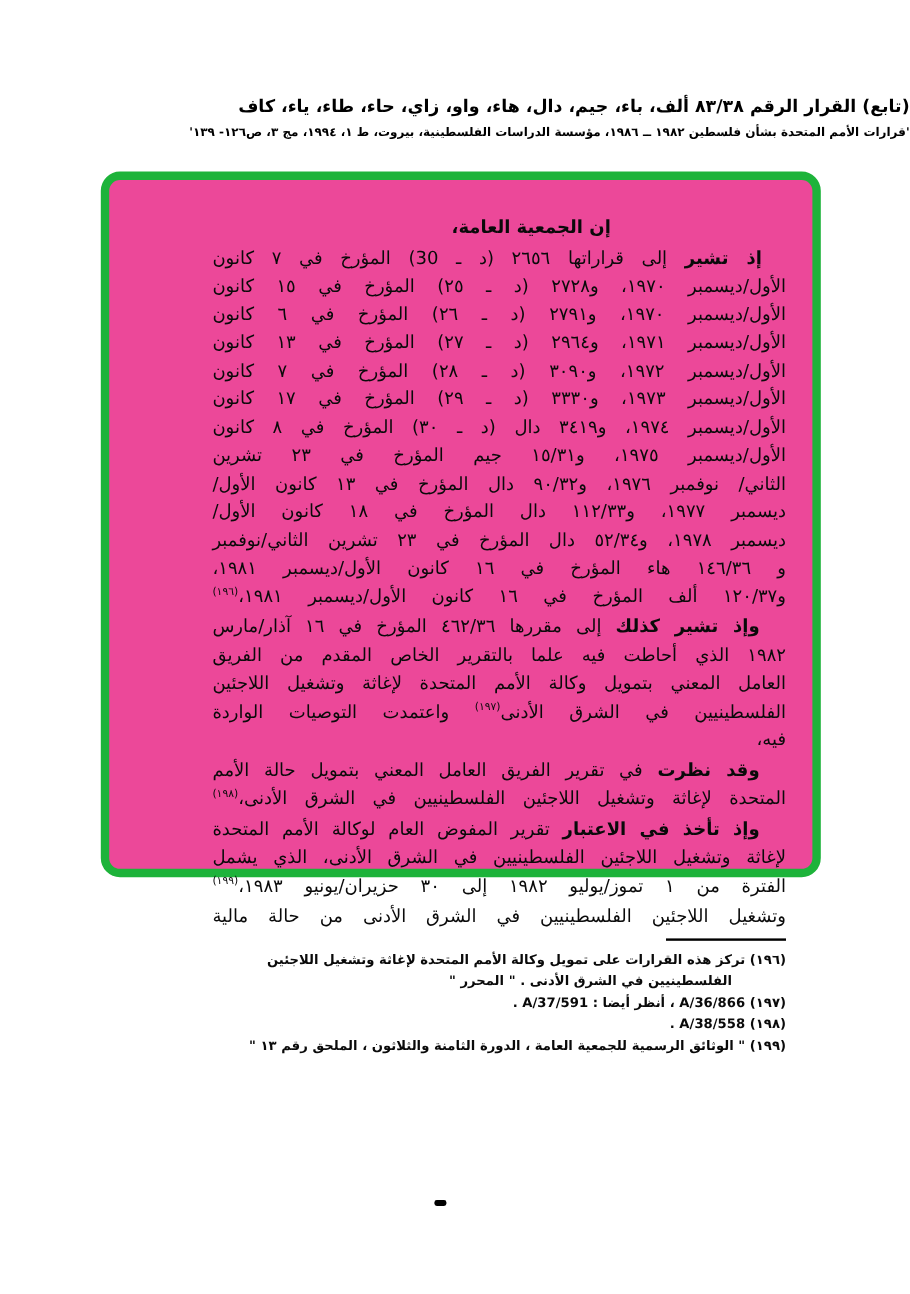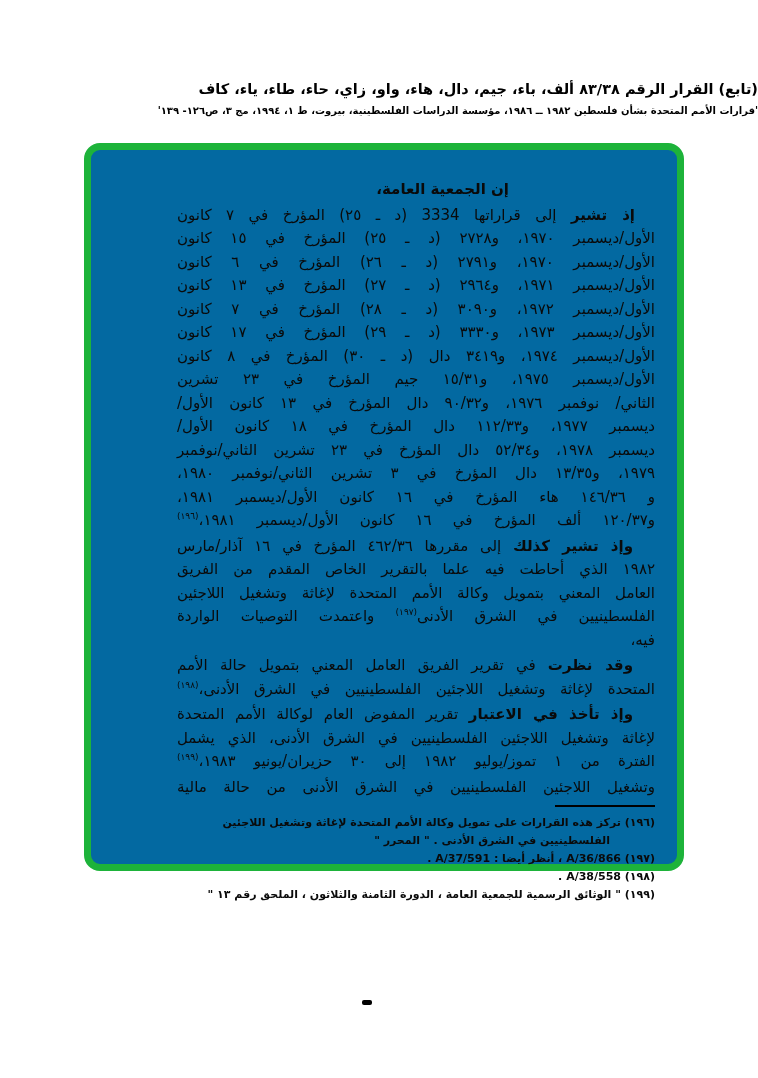--- a/index.html
+++ b/index.html
@@ -6,22 +6,22 @@
   body{
     width:758px;height:1078px;position:relative;background:#ffffff;
     font-family:"DejaVu Sans",sans-serif;color:#000;overflow:hidden;
   }
   .citation-header{
     position:absolute;top:80px;left:0;right:0;text-align:right;direction:rtl;
   }
   .citation-line1{font-size:14.5px;font-weight:bold;line-height:18px;}
   .citation-line2{font-size:10px;font-weight:bold;line-height:14px;margin-top:6px;}
   .green-frame{
-    position:absolute;left:84px;top:143px;width:600px;height:728px;
-    box-sizing:border-box;border:7px solid #1db33a;border-radius:16px;background:#0369a1;
+    position:absolute;left:84px;top:143px;width:600px;height:588px;
+    box-sizing:border-box;border:7px solid #1db33a;border-radius:16px;background:#ec4899;
   }
   .doc-content{
     position:absolute;top:28px;right:22px;width:478px;direction:rtl;color:#0a0a0a;
   }
   .para{font-size:15px;line-height:23.5px;margin-top:2px;}
   .para:first-child{margin-top:0;}
   .line{text-align:justify;text-align-last:justify;}
   .line.last{text-align-last:right;}
   .lead{font-weight:bold;}
   sup.fnref{font-size:9px;line-height:0;vertical-align:super;letter-spacing:0;}
@@ -44,32 +44,31 @@
   <div class="citation-line2">'قرارات الأمم المتحدة بشأن فلسطين ١٩٨٢ ــ ١٩٨٦، مؤسسة الدراسات الفلسطينية، بيروت، ط ١، ١٩٩٤، مج ٣، ص١٢٦- ١٣٩'</div>
 </header>
 
 <div class="green-frame" style="border-color: rgb(29, 179, 58);">
   <div class="doc-content">
     <div id="paragraphs">
         <div class="para">
           <div class="line last" style="padding-right: 146px;"><span class="lead">إن الجمعية العامة،</span></div>
         </div>
         <div class="para">
-          <div class="line" style="text-indent: 20px;"><span class="lead">إذ تشير</span><span> إلى قراراتها 3334 (د ـ ٢٥) المؤرخ في ٧ كانون</span></div>
+          <div class="line" style="text-indent: 20px;"><span class="lead">إذ تشير</span><span> إلى قراراتها ٢٦٥٦ (د ـ 30) المؤرخ في ٧ كانون</span></div>
           <div class="line"><span>الأول/ديسمبر ١٩٧٠، و٢٧٢٨ (د ـ ٢٥) المؤرخ في ١٥ كانون</span></div>
           <div class="line"><span>الأول/ديسمبر ١٩٧٠، و٢٧٩١ (د ـ ٢٦) المؤرخ في ٦ كانون</span></div>
           <div class="line"><span>الأول/ديسمبر ١٩٧١، و٢٩٦٤ (د ـ ٢٧) المؤرخ في ١٣ كانون</span></div>
           <div class="line"><span>الأول/ديسمبر ١٩٧٢، و٣٠٩٠ (د ـ ٢٨) المؤرخ في ٧ كانون</span></div>
           <div class="line"><span>الأول/ديسمبر ١٩٧٣، و٣٣٣٠ (د ـ ٢٩) المؤرخ في ١٧ كانون</span></div>
           <div class="line"><span>الأول/ديسمبر ١٩٧٤، و٣٤١٩ دال (د ـ ٣٠) المؤرخ في ٨ كانون</span></div>
           <div class="line"><span>الأول/ديسمبر ١٩٧٥، و١٥/٣١ جيم المؤرخ في ٢٣ تشرين</span></div>
           <div class="line"><span>الثاني/ نوفمبر ١٩٧٦، و٩٠/٣٢ دال المؤرخ في ١٣ كانون الأول/</span></div>
           <div class="line"><span>ديسمبر ١٩٧٧، و١١٢/٣٣ دال المؤرخ في ١٨ كانون الأول/</span></div>
           <div class="line"><span>ديسمبر ١٩٧٨، و٥٢/٣٤ دال المؤرخ في ٢٣ تشرين الثاني/نوفمبر</span></div>
-          <div class="line"><span>١٩٧٩، و١٣/٣٥ دال المؤرخ في ٣ تشرين الثاني/نوفمبر ١٩٨٠،</span></div>
           <div class="line"><span>و ١٤٦/٣٦ هاء المؤرخ في ١٦ كانون الأول/ديسمبر ١٩٨١،</span></div>
           <div class="line"><span>و١٢٠/٣٧ ألف المؤرخ في ١٦ كانون الأول/ديسمبر ١٩٨١،</span><sup class="fnref">(١٩٦)</sup></div>
         </div>
         <div class="para">
           <div class="line" style="text-indent: 22px;"><span class="lead">وإذ تشير كذلك</span><span> إلى مقررها ٤٦٢/٣٦ المؤرخ في ١٦ آذار/مارس</span></div>
           <div class="line"><span>١٩٨٢ الذي أحاطت فيه علما بالتقرير الخاص المقدم من الفريق</span></div>
           <div class="line"><span>العامل المعني بتمويل وكالة الأمم المتحدة لإغاثة وتشغيل اللاجئين</span></div>
           <div class="line"><span>الفلسطينيين في الشرق الأدنى</span><sup class="fnref">(١٩٧)</sup><span> واعتمدت التوصيات الواردة</span></div>
           <div class="line last"><span>فيه،</span></div>
         </div>

